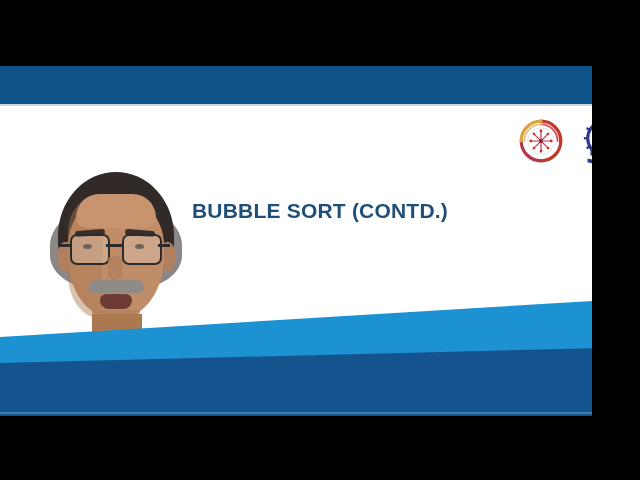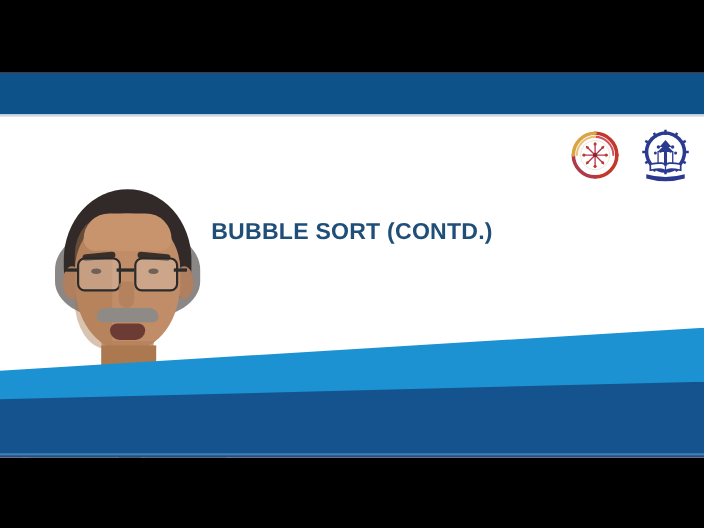--- a/index.html
+++ b/index.html
@@ -6,23 +6,23 @@
     margin: 0;
     padding: 0;
     background: #000;
   }
   body {
     font-family: "Liberation Sans", sans-serif;
   }
 
   #stage {
     position: relative;
-    width: 640px;
+    width: 592px;
     height: 480px;
-    background: #ec4899;
+    background: #4d7c0f;
     overflow: hidden;
   }
 
   
   .letterbox {
     position: absolute;
     left: 0;
     width: 640px;
     background: #000000;
     z-index: 40;

